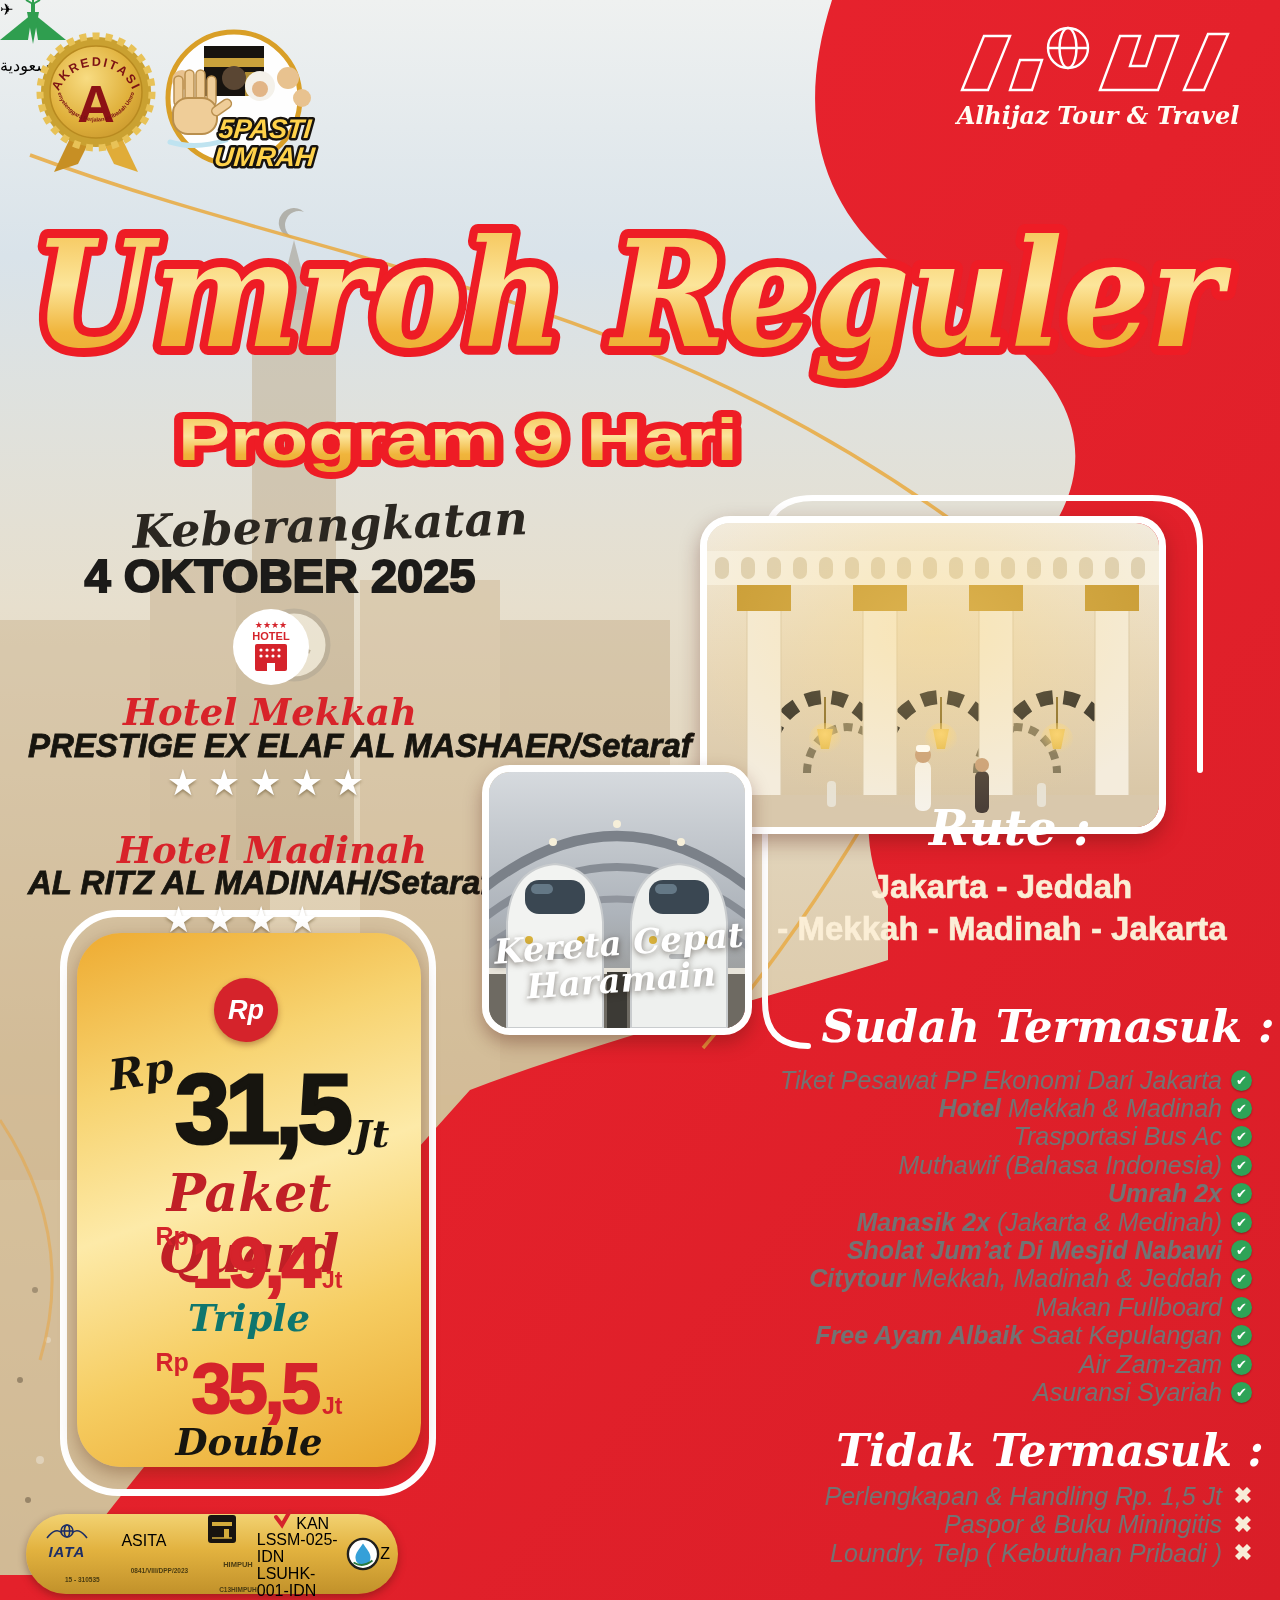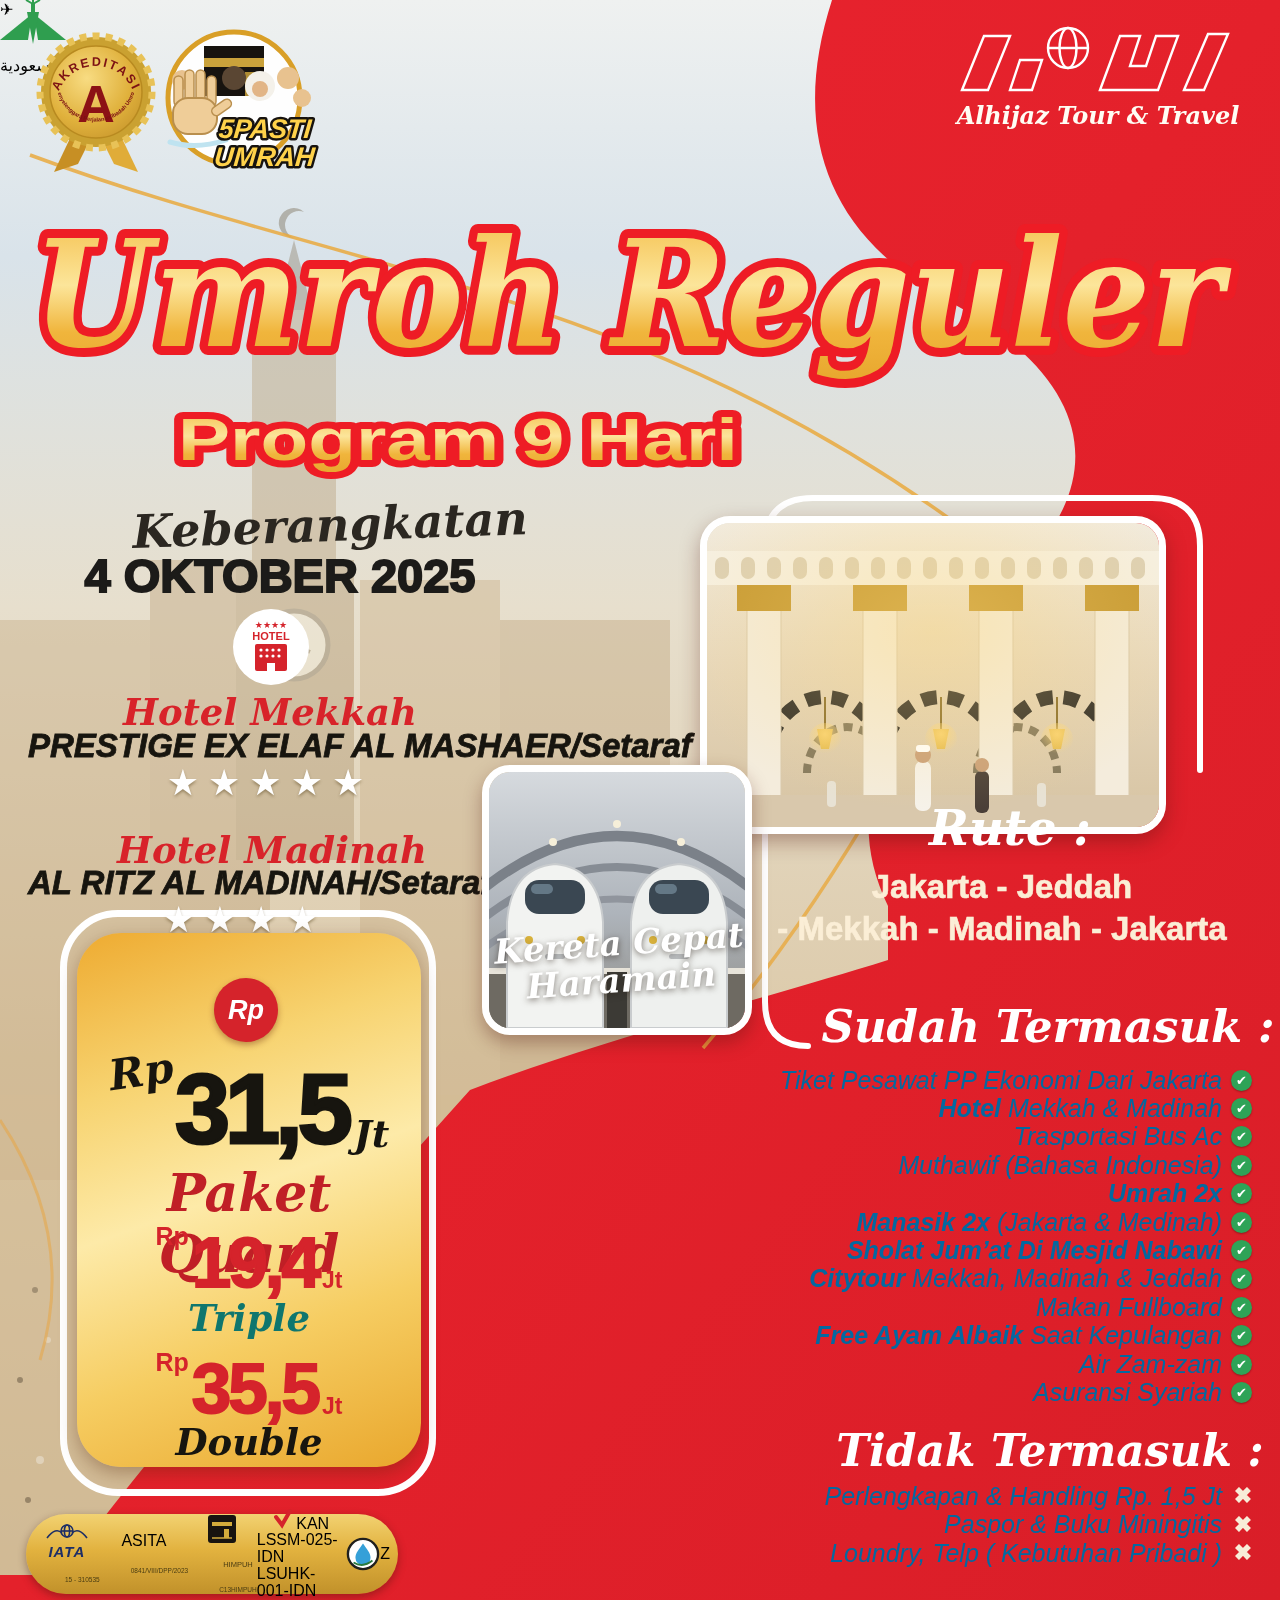--- a/index.html
+++ b/index.html
@@ -77,36 +77,36 @@
 
   
   .route-head{left:790px;top:800px;width:440px;font-size:48px;color:#fff;z-index:3;}
   .route-lines{left:720px;top:866px;width:564px;z-index:3;color:#fbeed6;font-weight:bold;
      font-size:33px;line-height:42px;-webkit-text-stroke:0.6px #fbeed6;}
 
   
   .inc-head{left:788px;top:1000px;width:520px;font-size:45px;color:#fff;z-index:3;white-space:nowrap;}
   .inc-list{left:700px;top:1066px;width:552px;z-index:3;}
   .inc-row{height:28.4px;display:flex;align-items:center;justify-content:flex-end;gap:9px;}
-  .inc-text{font-style:italic;font-size:25px;color:#0369a1;white-space:nowrap;text-align:center;}
+  .inc-text{font-style:italic;font-size:25px;color:#737373;white-space:nowrap;text-align:center;}
   .inc-text b{font-weight:bold;}
   .chk{width:21px;height:21px;border-radius:50%;background:#2ea357;color:#fff;font-size:13px;font-style:normal;
      display:flex;align-items:center;justify-content:center;box-shadow:0 1px 2px rgba(0,0,0,.3);flex:none;}
   .exc-head{left:790px;top:1425px;width:520px;font-size:44px;color:#fff;z-index:3;white-space:nowrap;}
   .exc-list{left:700px;top:1482px;width:556px;z-index:3;}
   .exc-row{height:28.5px;display:flex;align-items:center;justify-content:flex-end;gap:8px;}
   .cross{width:26px;text-align:center;color:#f8edd8;font-size:22px;font-weight:bold;font-style:normal;flex:none;}
 
   
   .cert-pill{left:26px;top:1514px;width:372px;height:80px;border-radius:40px;z-index:4;
      background:linear-gradient(180deg,#f2d272 0%,#e2b23f 45%,#c1912a 100%);
      display:flex;align-items:center;justify-content:space-evenly;padding:0 8px;
      box-shadow:0 3px 8px rgba(60,20,10,.4);}
   .logo-item{display:flex;flex-direction:column;align-items:center;justify-content:center;line-height:1.05;}
-  .logo-code{font-size:6.5px;font-weight:normal;color:#4a3c12;margin-top:18px;white-space:nowrap;padding-left:31px;}
+  .logo-code{font-size:6.5px;font-weight:bold;color:#4a3c12;margin-top:18px;white-space:nowrap;padding-left:31px;}
   .iata-word{font-size:15px;font-weight:bold;font-style:italic;color:#1d2e66;letter-spacing:1px;}</style>
 </head>
 <body>
 
 <div id="poster">
 
   <svg id="bg" viewBox="0 0 1280 1600" aria-hidden="true">
     <defs>
       <linearGradient id="skyg" x1="0" y1="0" x2="0" y2="1">
         <stop offset="0" stop-color="#eff1f0"></stop>

